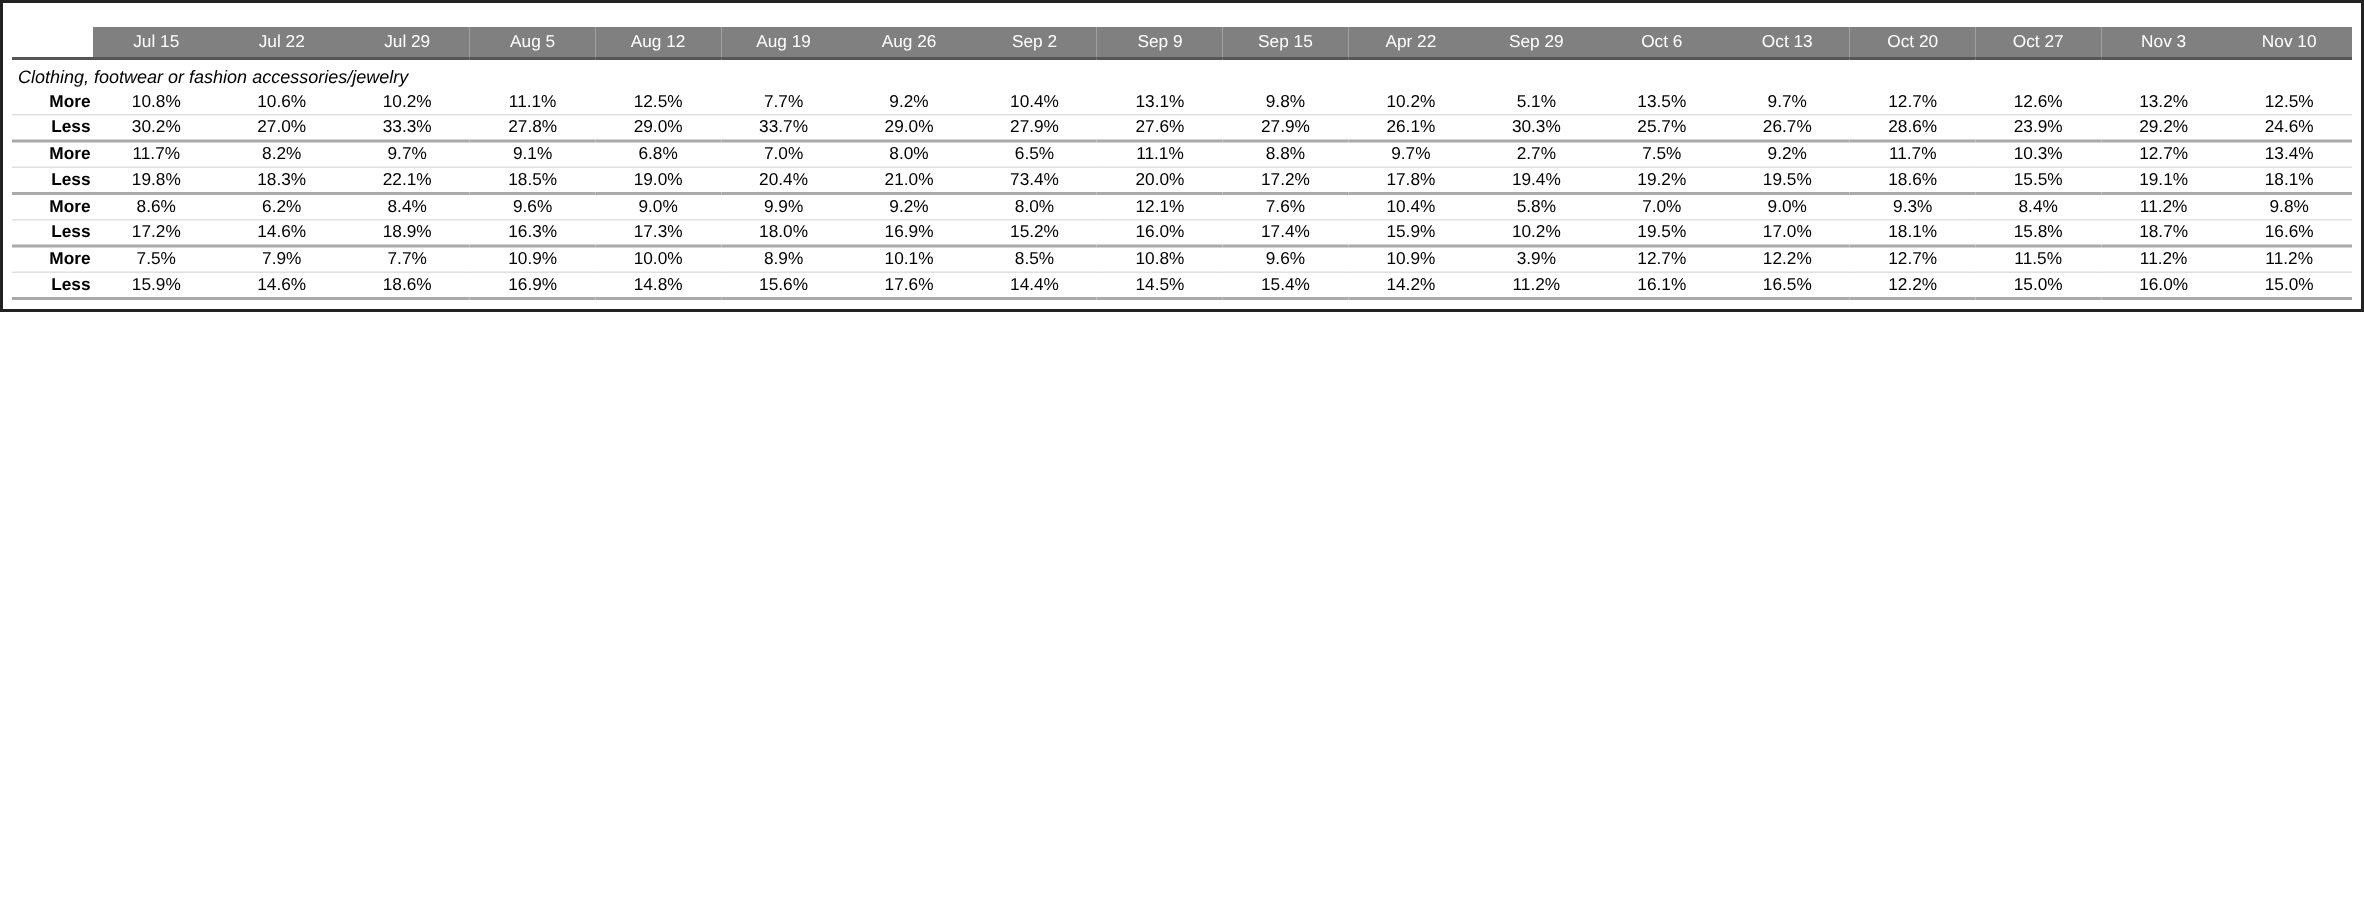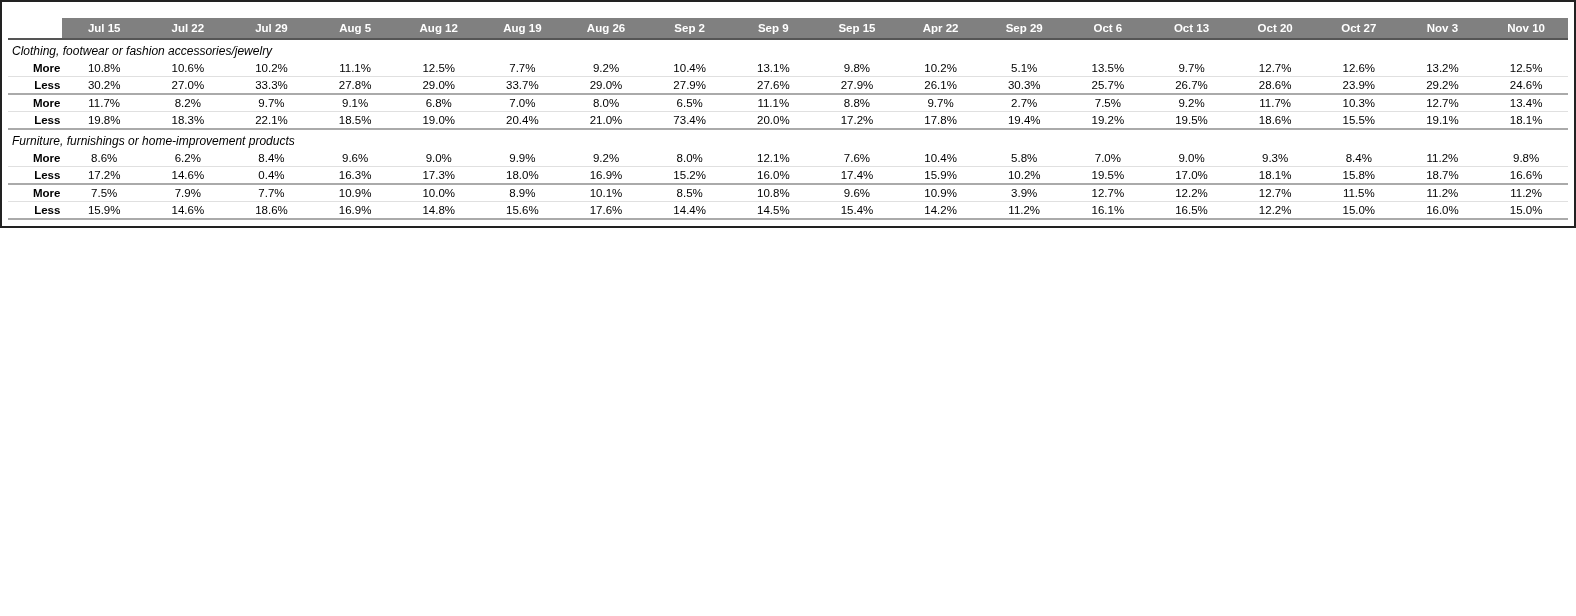--- a/index.html
+++ b/index.html
@@ -27,21 +27,21 @@
     }
     th, td {
       text-align: center;
       padding: 2px 2px;
       font-size: 11.5px;
       white-space: nowrap;
     }
     th {
       background-color: #808080;
       color: #fff;
-      font-weight: bold;
+      font-weight: normal;
       padding: 4px 2px;
     }
     th:first-child {
       background-color: #fff;
       color: #fff;
     }
     .section-header td {
       text-align: left;
       font-style: italic;
       font-weight: normal;
@@ -198,23 +198,20 @@
           <td>17.2%</td>
           <td>17.8%</td>
           <td>19.4%</td>
           <td>19.2%</td>
           <td>19.5%</td>
           <td>18.6%</td>
           <td>15.5%</td>
           <td>19.1%</td>
           <td>18.1%</td>
         </tr>
-        <tr class="section-header">
-          <td colspan="19">Furniture, furnishings or home-improvement products</td>
-        </tr>
         <tr class="row-more">
           <td class="row-label">More</td>
           <td>8.6%</td>
           <td>6.2%</td>
           <td>8.4%</td>
           <td>9.6%</td>
           <td>9.0%</td>
           <td>9.9%</td>
           <td>9.2%</td>
           <td>8.0%</td>
@@ -226,21 +223,21 @@
           <td>9.0%</td>
           <td>9.3%</td>
           <td>8.4%</td>
           <td>11.2%</td>
           <td>9.8%</td>
         </tr>
         <tr class="row-less">
           <td class="row-label">Less</td>
           <td>17.2%</td>
           <td>14.6%</td>
-          <td>0.4%</td>
+          <td>18.9%</td>
           <td>16.3%</td>
           <td>17.3%</td>
           <td>18.0%</td>
           <td>16.9%</td>
           <td>15.2%</td>
           <td>16.0%</td>
           <td>17.4%</td>
           <td>15.9%</td>
           <td>10.2%</td>
           <td>19.5%</td>

